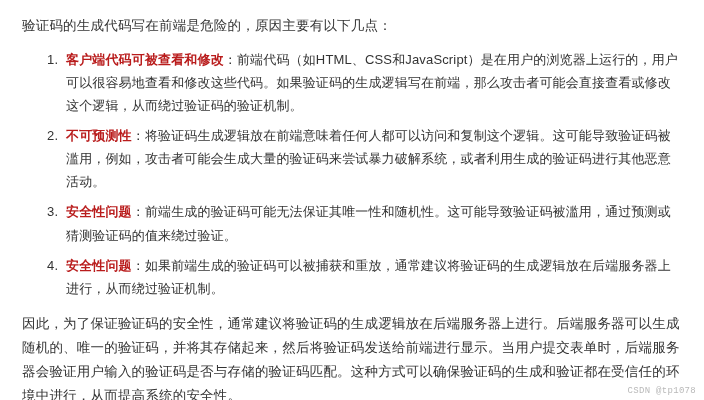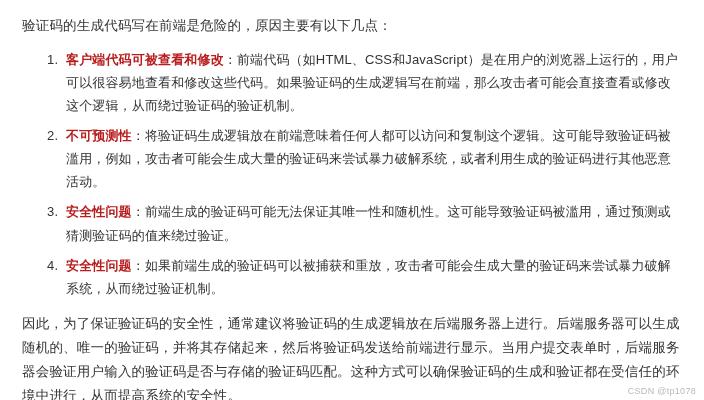--- a/index.html
+++ b/index.html
@@ -56,21 +56,21 @@
     color: #333333;
     margin: 0;
     letter-spacing: 0.2px;
   }
   .watermark {
     position: absolute;
     right: 8px;
     bottom: 4px;
     font-size: 9px;
     color: #b9b9b9;
-    font-family: Liberation Sans, sans-serif;
+    font-family: Liberation Mono, monospace;
     letter-spacing: 0.3px;
   }
 </style>
 </head>
 <body>
 
 <div class="page">
 
   <p class="intro">验证码的生成代码写在前端是危险的，原因主要有以下几点：</p>
 
@@ -78,20 +78,20 @@
     <li>
       <span class="term">客户端代码可被查看和修改</span><span>：</span><span>前端代码（如HTML、CSS和JavaScript）是在用户的浏览器上运行的，用户可以很容易地查看和修改这些代码。如果验证码的生成逻辑写在前端，那么攻击者可能会直接查看或修改这个逻辑，从而绕过验证码的验证机制。</span>
     </li>
     <li>
       <span class="term">不可预测性</span><span>：</span><span>将验证码生成逻辑放在前端意味着任何人都可以访问和复制这个逻辑。这可能导致验证码被滥用，例如，攻击者可能会生成大量的验证码来尝试暴力破解系统，或者利用生成的验证码进行其他恶意活动。</span>
     </li>
     <li>
       <span class="term">安全性问题</span><span>：</span><span>前端生成的验证码可能无法保证其唯一性和随机性。这可能导致验证码被滥用，通过预测或猜测验证码的值来绕过验证。</span>
     </li>
     <li>
-      <span class="term">安全性问题</span><span>：</span><span>如果前端生成的验证码可以被捕获和重放，攻击者可能会生成大量的验证码来尝试暴力破解系统，从而绕过验证机制。</span>
+      <span class="term">安全性问题</span><span>：</span><span>如果前端生成的验证码可以被捕获和重放，通常建议将验证码的生成逻辑放在后端服务器上进行，从而绕过验证机制。</span>
     </li>
   </ol>
 
   <p class="closing">因此，为了保证验证码的安全性，通常建议将验证码的生成逻辑放在后端服务器上进行。后端服务器可以生成随机的、唯一的验证码，并将其存储起来，然后将验证码发送给前端进行显示。当用户提交表单时，后端服务器会验证用户输入的验证码是否与存储的验证码匹配。这种方式可以确保验证码的生成和验证都在受信任的环境中进行，从而提高系统的安全性。</p>
 
   <div class="watermark">CSDN @tp1078</div>
 </div>
 
 </body></html>

